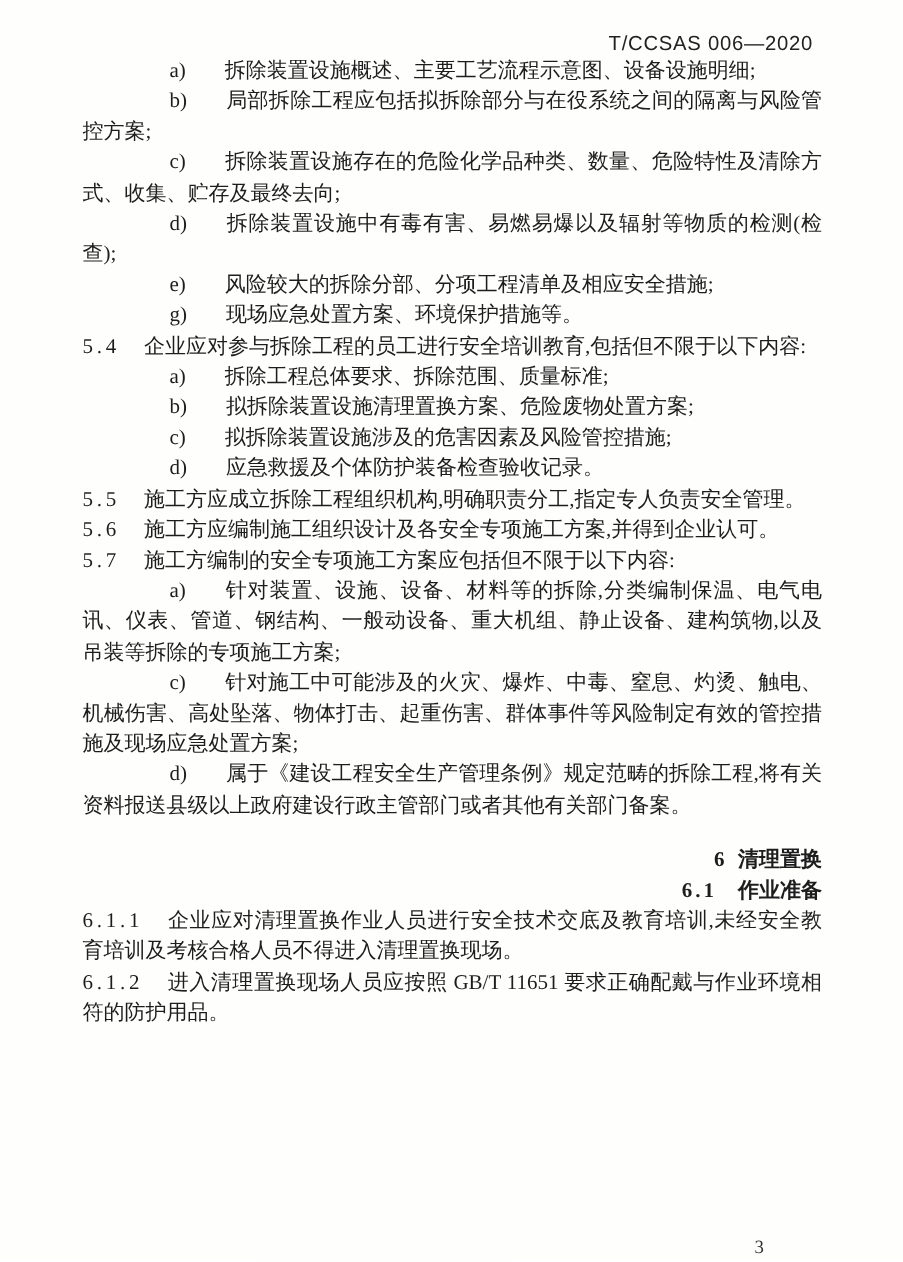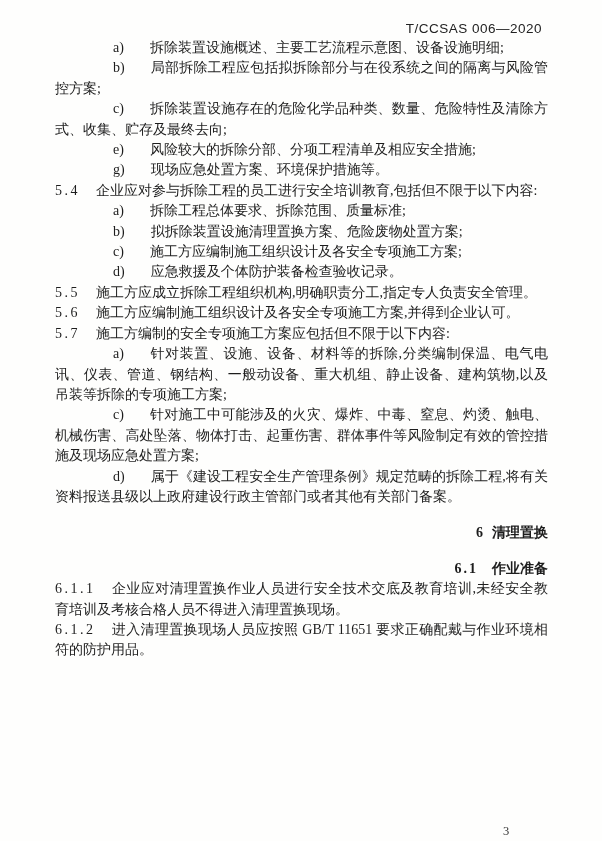--- a/index.html
+++ b/index.html
@@ -41,21 +41,21 @@
   .heading {
     font-weight: 700;
     font-size: 14px;
     line-height: 20.4px;
     margin: 0;
     text-align: right;
   }
   .heading .lbl { letter-spacing: 2px; margin-right: 14px; }
   h2.heading .lbl { letter-spacing: 0; margin-right: 9px; }
   .mt-lg { margin-top: 16px; }
-  .mt-md { margin-top: 15px; }
+  .mt-md { }
   .page-number {
     position: absolute;
     left: 503px;
     top: 824px;
     font-size: 12.5px;
     color: #333;
   }
 </style>
 </head>
 <body>
@@ -64,28 +64,29 @@
 
   <div class="running-header">
     <span>T/CCSAS 006—2020</span>
   </div>
 
   <div class="content">
 
     <p class="item"><span class="lbl">a)</span><span>拆除装置设施概述、主要工艺流程示意图、设备设施明细;</span></p>
     <p class="item"><span class="lbl">b)</span><span>局部拆除工程应包括拟拆除部分与在役系统之间的隔离与风险管控方案;</span></p>
     <p class="item"><span class="lbl">c)</span><span>拆除装置设施存在的危险化学品种类、数量、危险特性及清除方式、收集、贮存及最终去向;</span></p>
+    <p class="item"><span class="lbl">d)</span><span>拆除装置设施中有毒有害、易燃易爆以及辐射等物质的检测(检查);</span></p>
     <p class="item"><span class="lbl">e)</span><span>风险较大的拆除分部、分项工程清单及相应安全措施;</span></p>
     <p class="item"><span class="lbl">g)</span><span>现场应急处置方案、环境保护措施等。</span></p>
 
     <p class="clause"><span class="lbl">5.4</span><span>企业应对参与拆除工程的员工进行安全培训教育,包括但不限于以下内容:</span></p>
 
     <p class="item"><span class="lbl">a)</span><span>拆除工程总体要求、拆除范围、质量标准;</span></p>
     <p class="item"><span class="lbl">b)</span><span>拟拆除装置设施清理置换方案、危险废物处置方案;</span></p>
-    <p class="item"><span class="lbl">c)</span><span>施工方应编制施工组织设计及各安全专项施工方案;</span></p>
+    <p class="item"><span class="lbl">c)</span><span>拟拆除装置设施涉及的危害因素及风险管控措施;</span></p>
     <p class="item"><span class="lbl">d)</span><span>应急救援及个体防护装备检查验收记录。</span></p>
 
     <p class="clause"><span class="lbl">5.5</span><span>施工方应成立拆除工程组织机构,明确职责分工,指定专人负责安全管理。</span></p>
     <p class="clause"><span class="lbl">5.6</span><span>施工方应编制施工组织设计及各安全专项施工方案,并得到企业认可。</span></p>
     <p class="clause"><span class="lbl">5.7</span><span>施工方编制的安全专项施工方案应包括但不限于以下内容:</span></p>
 
     <p class="item"><span class="lbl">a)</span><span>针对装置、设施、设备、材料等的拆除,分类编制保温、电气电讯、仪表、管道、钢结构、一般动设备、重大机组、静止设备、建构筑物,以及吊装等拆除的专项施工方案;</span></p>
     <p class="item"><span class="lbl">c)</span><span>针对施工中可能涉及的火灾、爆炸、中毒、窒息、灼烫、触电、机械伤害、高处坠落、物体打击、起重伤害、群体事件等风险制定有效的管控措施及现场应急处置方案;</span></p>
     <p class="item"><span class="lbl">d)</span><span>属于《建设工程安全生产管理条例》规定范畴的拆除工程,将有关资料报送县级以上政府建设行政主管部门或者其他有关部门备案。</span></p>
 

